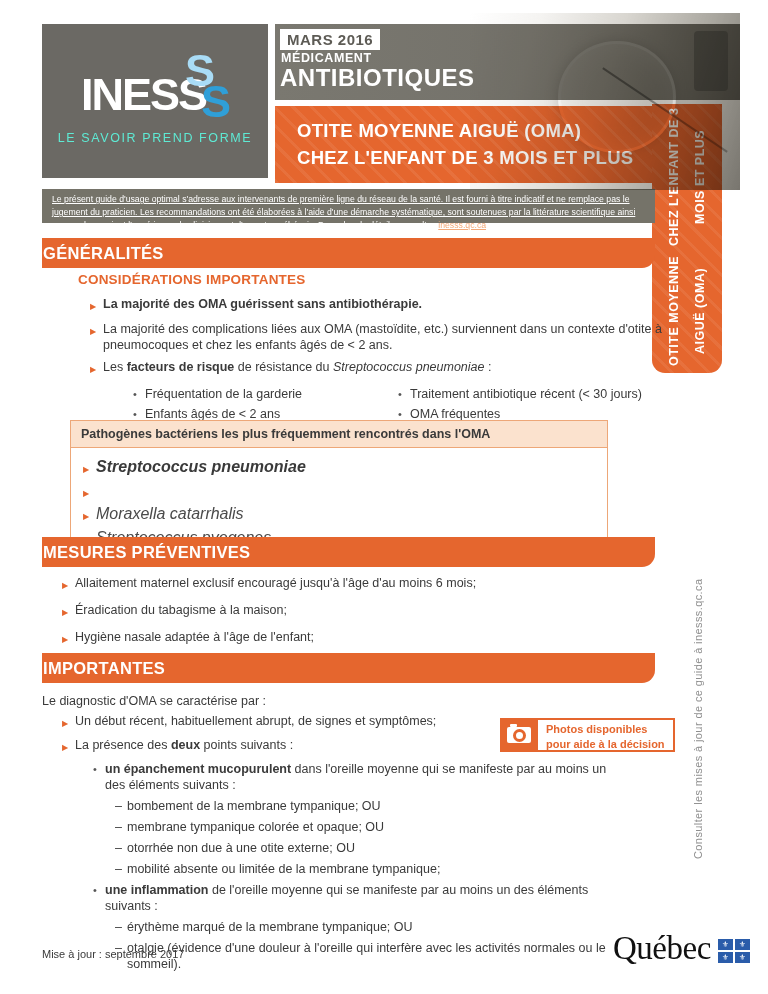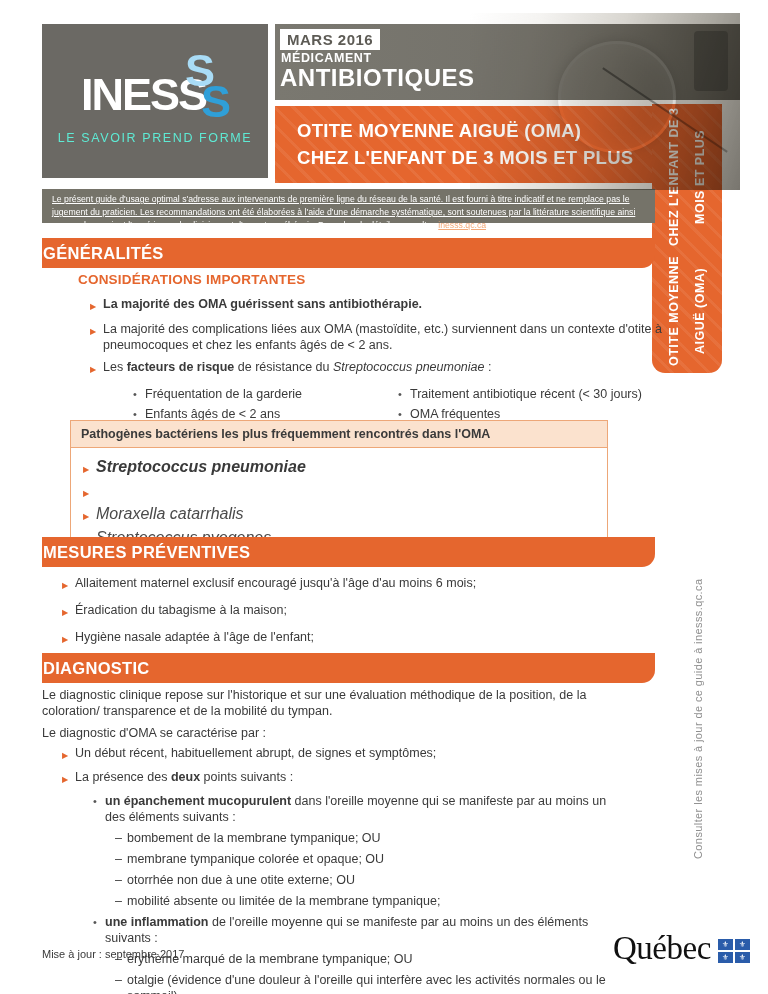--- a/index.html
+++ b/index.html
@@ -218,24 +218,23 @@
     <div class="blt">
         <span class="tri">▶</span>
         <span>Hygiène nasale adaptée à l'âge de l'enfant;</span>
       </div>
     <div class="blt">
         <span class="tri">▶</span>
         <span>Vaccination recommandée selon le calendrier du Programme québécois d'immunisation.</span>
       </div>
   </div>
 
-  <div class="bar" style="top:653px;">DIAGNOSTIC</div>
+  <div class="bar" style="top:653px;">IMPORTANTES</div>
 
   <div class="content" style="top:687px;">
-    <div style="width:600px; line-height:16px;">Le diagnostic clinique repose sur l'historique et sur une évaluation méthodique de la position, de la coloration/ transparence et de la mobilité du tympan.</div>
     <div style="margin-top:6px; line-height:16px;">Le diagnostic d'OMA se caractérise par :</div>
 
     <div class="blt" style="margin-top:4px;">
         <span class="tri">▶</span>
         <span style="width:430px;">Un début récent, habituellement abrupt, de signes et symptômes;</span>
       </div>
     <div class="blt" style="margin-top:5px;">
         <span class="tri">▶</span>
         <span><span>La présence des </span><b class="k">deux</b><span> points suivants :</span></span>
       </div>
@@ -268,20 +267,29 @@
     <div class="dash-row">
         <span class="dash">–</span>
         <span>érythème marqué de la membrane tympanique; OU</span>
       </div>
     <div class="dash-row">
         <span class="dash">–</span>
         <span>otalgie (évidence d'une douleur à l'oreille qui interfère avec les activités normales ou le sommeil).</span>
       </div>
   </div>
 
+  <div class="badge">
+    <div class="badge-ico">
+        <div class="cam"></div>
+      </div>
+    <div class="badge-txt">
+      <div>Photos disponibles</div>
+      <div>pour aide à la décision</div>
+    </div>
+  </div>
 
   <div class="vnote">Consulter les mises à jour de ce guide à inesss.qc.ca</div>
 
   <div class="maj">Mise à jour : septembre 2017</div>
   <div class="quebec">
     <span class="q-word">Québec</span>
     <span class="q-flags">
       <span>⚜</span>
         <span>⚜</span>
         <span>⚜</span>

